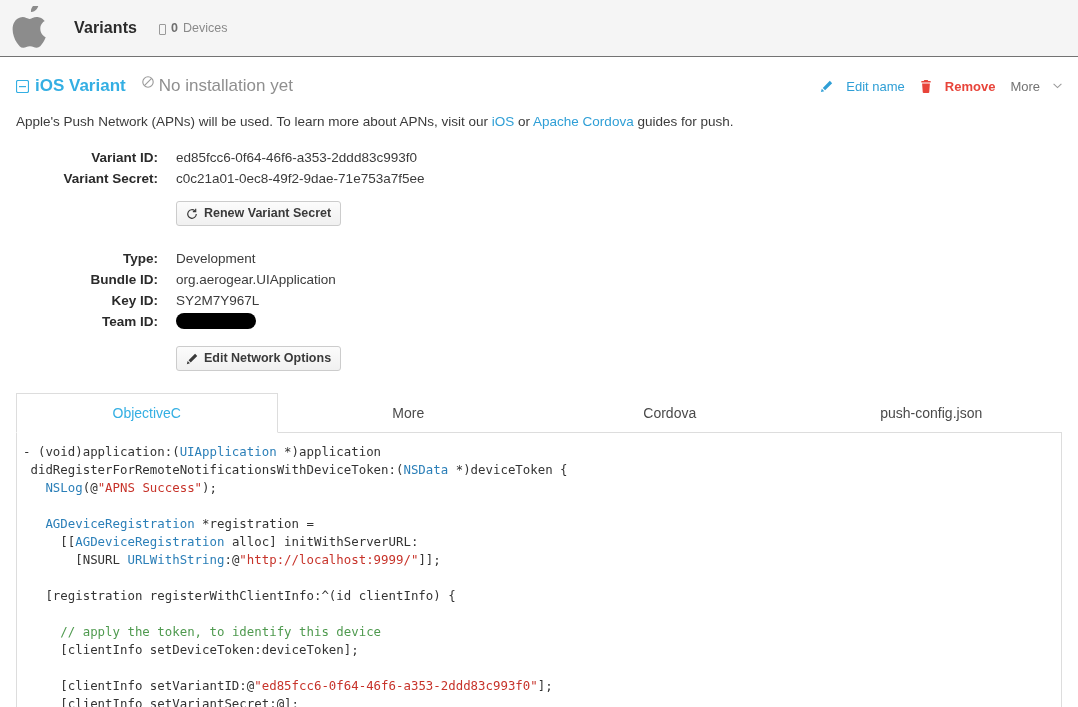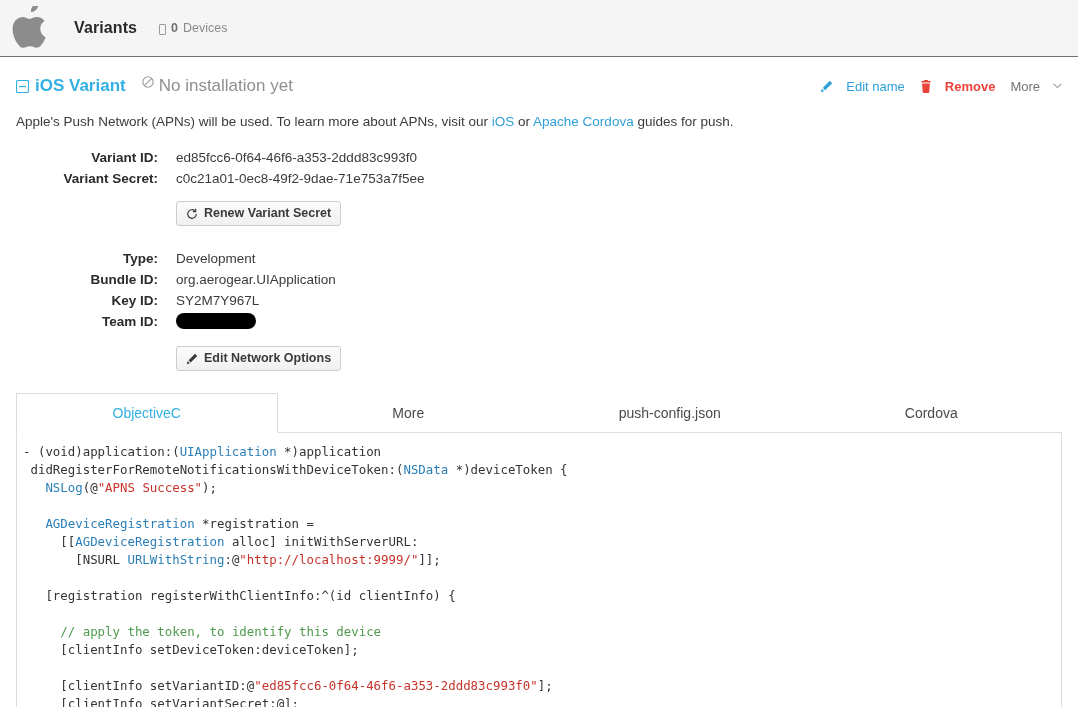--- a/index.html
+++ b/index.html
@@ -292,22 +292,22 @@
       </svg>
       <span>Edit Network Options</span>
     </button>
   </div>
 </div>
 
 <div class="tabs-wrap">
   <div class="tabs">
     <div class="tab active">ObjectiveC</div>
     <div class="tab">More</div>
+    <div class="tab">Cordova</div>
     <div class="tab">push-config.json</div>
-    <div class="tab">Cordova</div>
   </div>
 </div>
 
 <div class="code-panel">
   <pre class="code">- (void)application:(<span class="tk-cls">UIApplication</span> *)application
  didRegisterForRemoteNotificationsWithDeviceToken:(<span class="tk-cls">NSData</span> *)deviceToken {
    <span class="tk-cls">NSLog</span>(@<span class="tk-str">"APNS Success"</span>);
 
    <span class="tk-cls">AGDeviceRegistration</span> *registration =
      [[<span class="tk-cls">AGDeviceRegistration</span> alloc] initWithServerURL:

